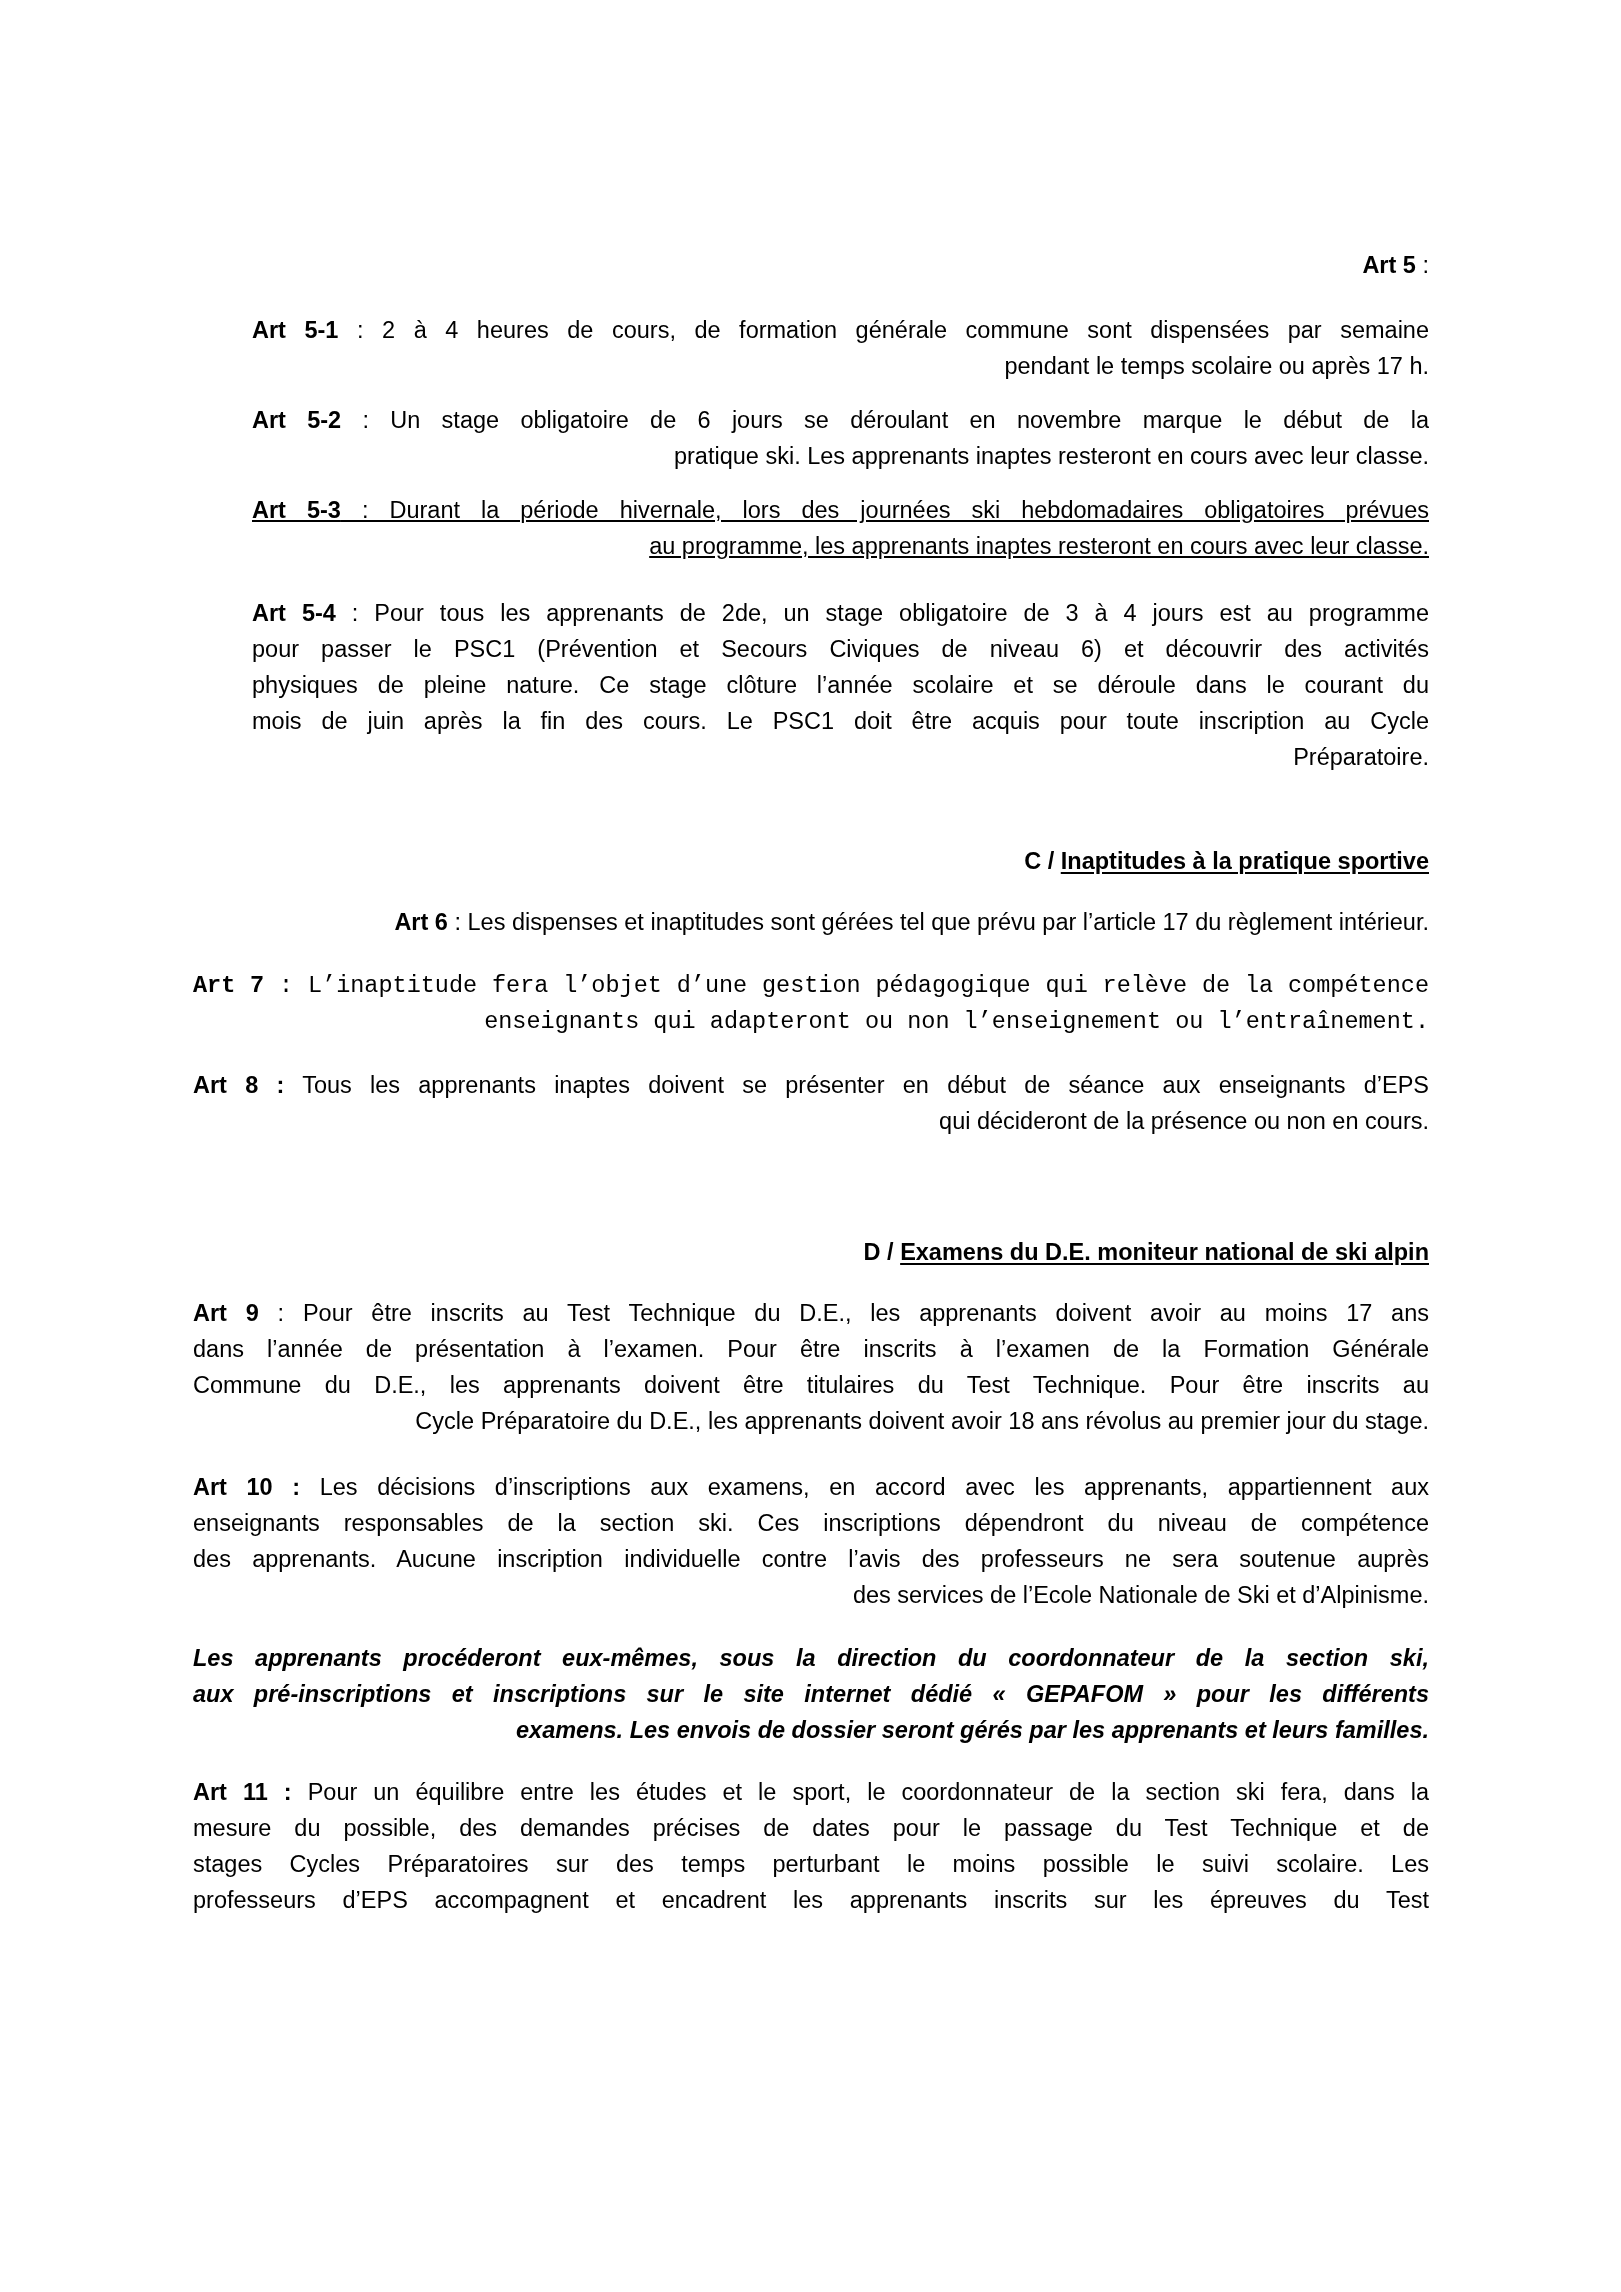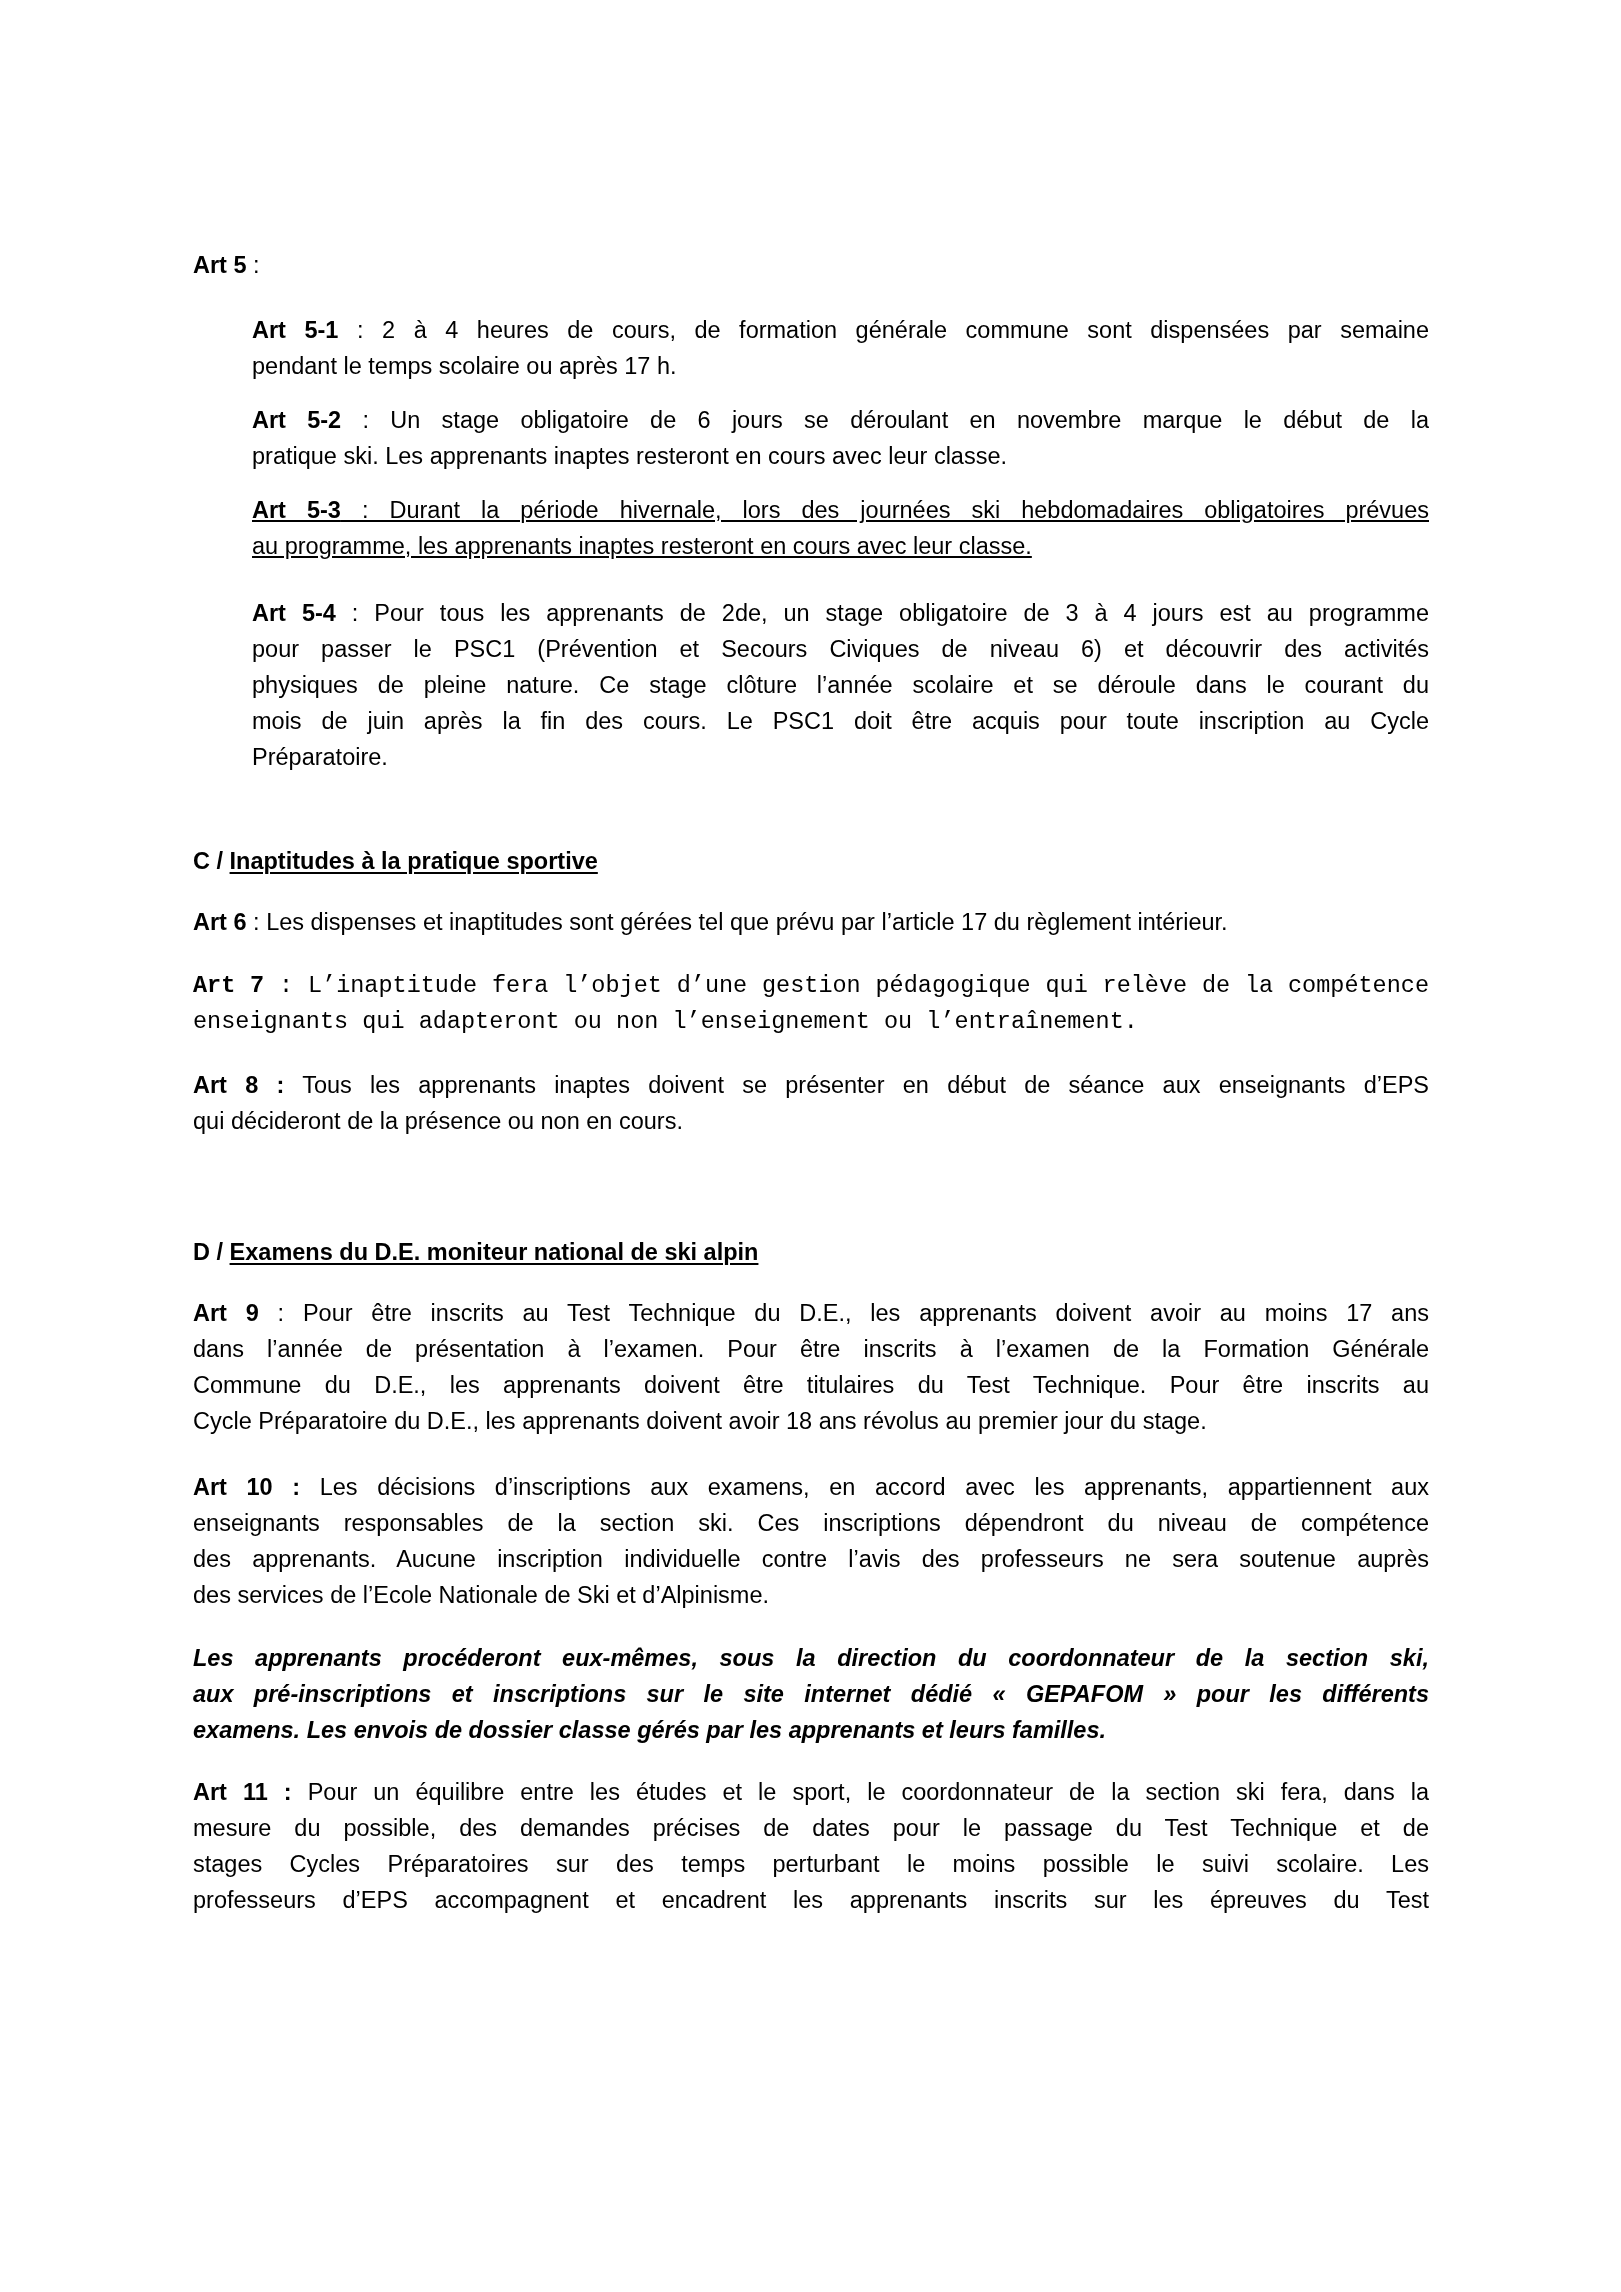--- a/index.html
+++ b/index.html
@@ -3,21 +3,21 @@
 <meta charset="utf-8">
 <style>
   html, body { margin: 0; padding: 0; background: #ffffff; }
   body { width: 1621px; height: 2293px; position: relative; overflow: hidden;
          font-family: "Liberation Sans", sans-serif; font-size: 23.5px; color: #000; }
   .para { position: absolute; line-height: 36px; }
   .main { left: 193px; width: 1236px; }
   .indent { left: 252px; width: 1177px; }
   .line { display: block; white-space: nowrap; height: 36px; }
   .line.j { text-align: justify; text-align-last: justify; white-space: normal; overflow: hidden; }
-  .line.l { text-align: left; }
+  .line.l { text-align: right; }
   .b { font-weight: bold; }
   .u { text-decoration: underline; text-decoration-thickness: 2px; text-underline-offset: 2.9px; }
   .bi { font-weight: bold; font-style: italic; }
 </style>
 </head>
 <body>
 
 <div class="para main" style="top:247px;">
   <span class="line l">
     <span class="b">Art 5</span><span> :</span>
@@ -79,21 +79,21 @@
 <div class="para main" style="top:1469px;">
   <span class="line j"><span class="b">Art 10 :</span><span> Les décisions d’inscriptions aux examens, en accord avec les apprenants, appartiennent aux</span></span>
   <span class="line j">enseignants responsables de la section ski. Ces inscriptions dépendront du niveau de compétence</span>
   <span class="line j">des apprenants. Aucune inscription individuelle contre l’avis des professeurs ne sera soutenue auprès</span>
   <span class="line l">des services de l’Ecole Nationale de Ski et d’Alpinisme.</span>
 </div>
 
 <div class="para main bi" style="top:1640px;">
   <span class="line j">Les apprenants procéderont eux-mêmes, sous la direction du coordonnateur de la section ski,</span>
   <span class="line j">aux pré-inscriptions et inscriptions sur le site internet dédié « GEPAFOM » pour les différents</span>
-  <span class="line l">examens. Les envois de dossier classe gérés par les apprenants et leurs familles.</span>
+  <span class="line l">examens. Les envois de dossier seront gérés par les apprenants et leurs familles.</span>
 </div>
 
 <div class="para main" style="top:1774px;">
   <span class="line j"><span class="b">Art 11 :</span><span> Pour un équilibre entre les études et le sport, le coordonnateur de la section ski fera, dans la</span></span>
   <span class="line j">mesure du possible, des demandes précises de dates pour le passage du Test Technique et de</span>
   <span class="line j">stages Cycles Préparatoires sur des temps perturbant le moins possible le suivi scolaire. Les</span>
   <span class="line j">professeurs d’EPS accompagnent et encadrent les apprenants inscrits sur les épreuves du Test</span>
 </div>
 
 

